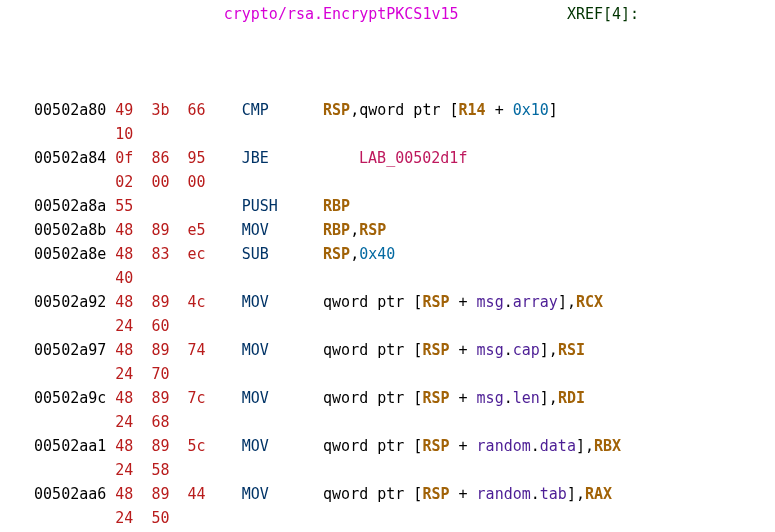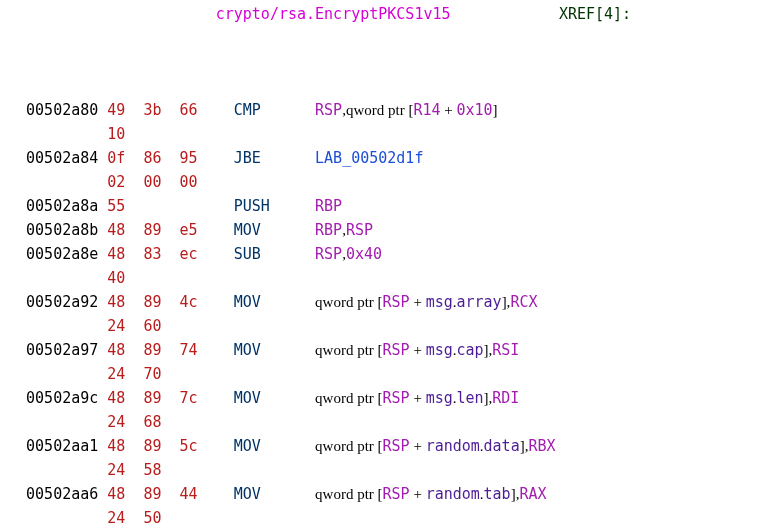--- a/index.html
+++ b/index.html
@@ -7,31 +7,31 @@
     padding: 0;
     width: 775px;
     height: 532px;
     background: #ffffff;
     font-family: "DejaVu Sans Mono", "Menlo", "Consolas", monospace;
     font-size: 15px;
     line-height: 24px;
     overflow: hidden;
   }
   .container {
-    padding: 2px 0 0 8px;
+    padding: 2px 0 0 16px;
     white-space: pre;
   }
-  .c-bk { color: #000000; font-family: Liberation Serif, serif; }
+  .c-bk { color: #000000; }
   .c-func { color: #d600d6; } 
   .c-addr { color: #000000; margin-top: 29px; }
   .c-byte { color: #b91c1c; }
   .c-mnem { color: #003366; font-weight: normal; margin-top: 14px; }
-  .c-reg  { color: #a21caf; }
-  .c-lit  { color: #a21caf; }
-  .c-lab  { color: #1d4ed8; }
+  .c-reg  { color: #a16207; font-weight: bold; }
+  .c-lit  { color: #0369a1; }
+  .c-lab  { color: #be185d; margin-left: 36px; }
   .c-struct { color: #4c1d95; }
   .c-xref  { color: #003300; }
   .c-xref-num { color: #003300; }
   .row { display: block; }
 </style>
 </head>
 <body>
 
 <div class="container" id="listing"><div class="row"><span>                       </span><span class="c-func">crypto/rsa.EncryptPKCS1v15</span><span>            </span><span class="c-xref">XREF[</span><span class="c-xref-num">4</span><span class="c-xref">]:</span></div>
 <div class="row"> </div><div class="row"> </div><div class="row"><span>  </span><span class="c-addr">00502a80</span><span> </span><span class="c-byte">49  3b  66    </span><span class="c-mnem">CMP      </span><span class="c-reg">RSP</span><span class="c-bk">,qword ptr [</span><span class="c-reg">R14</span><span class="c-bk"> + </span><span class="c-lit">0x10</span><span class="c-bk">]</span></div><div class="row"><span>  </span><span>        </span><span> </span><span class="c-byte">10</span></div><div class="row"><span>  </span><span class="c-addr">00502a84</span><span> </span><span class="c-byte">0f  86  95    </span><span class="c-mnem">JBE      </span><span class="c-lab">LAB_00502d1f</span></div><div class="row"><span>  </span><span>        </span><span> </span><span class="c-byte">02  00  00</span></div><div class="row"><span>  </span><span class="c-addr">00502a8a</span><span> </span><span class="c-byte">55            </span><span class="c-mnem">PUSH     </span><span class="c-reg">RBP</span></div><div class="row"><span>  </span><span class="c-addr">00502a8b</span><span> </span><span class="c-byte">48  89  e5    </span><span class="c-mnem">MOV      </span><span class="c-reg">RBP</span><span class="c-bk">,</span><span class="c-reg">RSP</span></div><div class="row"><span>  </span><span class="c-addr">00502a8e</span><span> </span><span class="c-byte">48  83  ec    </span><span class="c-mnem">SUB      </span><span class="c-reg">RSP</span><span class="c-bk">,</span><span class="c-lit">0x40</span></div><div class="row"><span>  </span><span>        </span><span> </span><span class="c-byte">40</span></div><div class="row"><span>  </span><span class="c-addr">00502a92</span><span> </span><span class="c-byte">48  89  4c    </span><span class="c-mnem">MOV      </span><span class="c-bk">qword ptr [</span><span class="c-reg">RSP</span><span class="c-bk"> + </span><span class="c-struct">msg</span><span class="c-bk">.</span><span class="c-struct">array</span><span class="c-bk">],</span><span class="c-reg">RCX</span></div><div class="row"><span>  </span><span>        </span><span> </span><span class="c-byte">24  60</span></div><div class="row"><span>  </span><span class="c-addr">00502a97</span><span> </span><span class="c-byte">48  89  74    </span><span class="c-mnem">MOV      </span><span class="c-bk">qword ptr [</span><span class="c-reg">RSP</span><span class="c-bk"> + </span><span class="c-struct">msg</span><span class="c-bk">.</span><span class="c-struct">cap</span><span class="c-bk">],</span><span class="c-reg">RSI</span></div><div class="row"><span>  </span><span>        </span><span> </span><span class="c-byte">24  70</span></div><div class="row"><span>  </span><span class="c-addr">00502a9c</span><span> </span><span class="c-byte">48  89  7c    </span><span class="c-mnem">MOV      </span><span class="c-bk">qword ptr [</span><span class="c-reg">RSP</span><span class="c-bk"> + </span><span class="c-struct">msg</span><span class="c-bk">.</span><span class="c-struct">len</span><span class="c-bk">],</span><span class="c-reg">RDI</span></div><div class="row"><span>  </span><span>        </span><span> </span><span class="c-byte">24  68</span></div><div class="row"><span>  </span><span class="c-addr">00502aa1</span><span> </span><span class="c-byte">48  89  5c    </span><span class="c-mnem">MOV      </span><span class="c-bk">qword ptr [</span><span class="c-reg">RSP</span><span class="c-bk"> + </span><span class="c-struct">random</span><span class="c-bk">.</span><span class="c-struct">data</span><span class="c-bk">],</span><span class="c-reg">RBX</span></div><div class="row"><span>  </span><span>        </span><span> </span><span class="c-byte">24  58</span></div><div class="row"><span>  </span><span class="c-addr">00502aa6</span><span> </span><span class="c-byte">48  89  44    </span><span class="c-mnem">MOV      </span><span class="c-bk">qword ptr [</span><span class="c-reg">RSP</span><span class="c-bk"> + </span><span class="c-struct">random</span><span class="c-bk">.</span><span class="c-struct">tab</span><span class="c-bk">],</span><span class="c-reg">RAX</span></div><div class="row"><span>  </span><span>        </span><span> </span><span class="c-byte">24  50</span></div></div>

